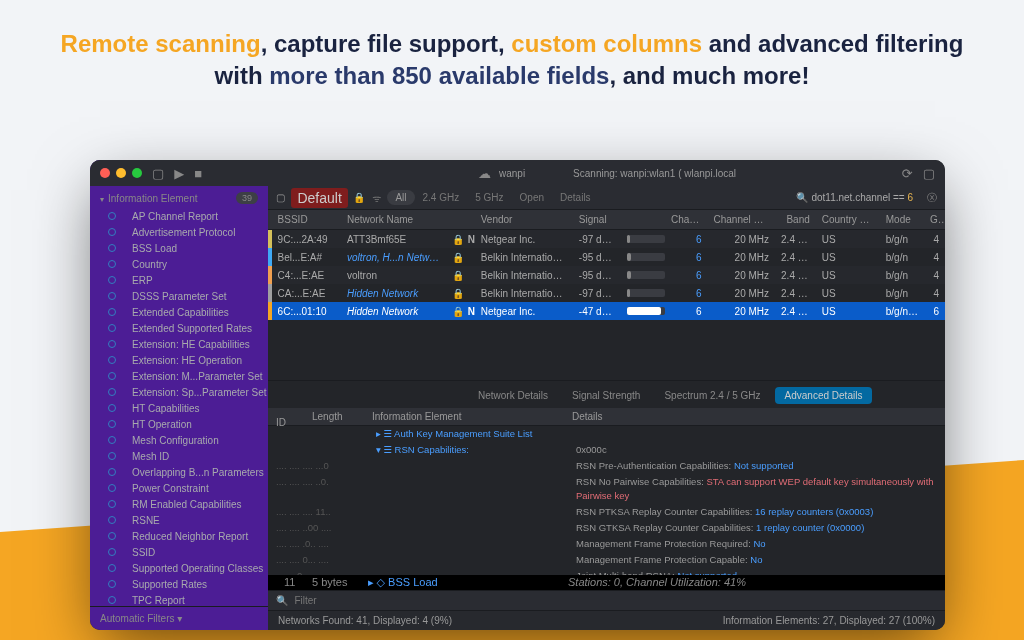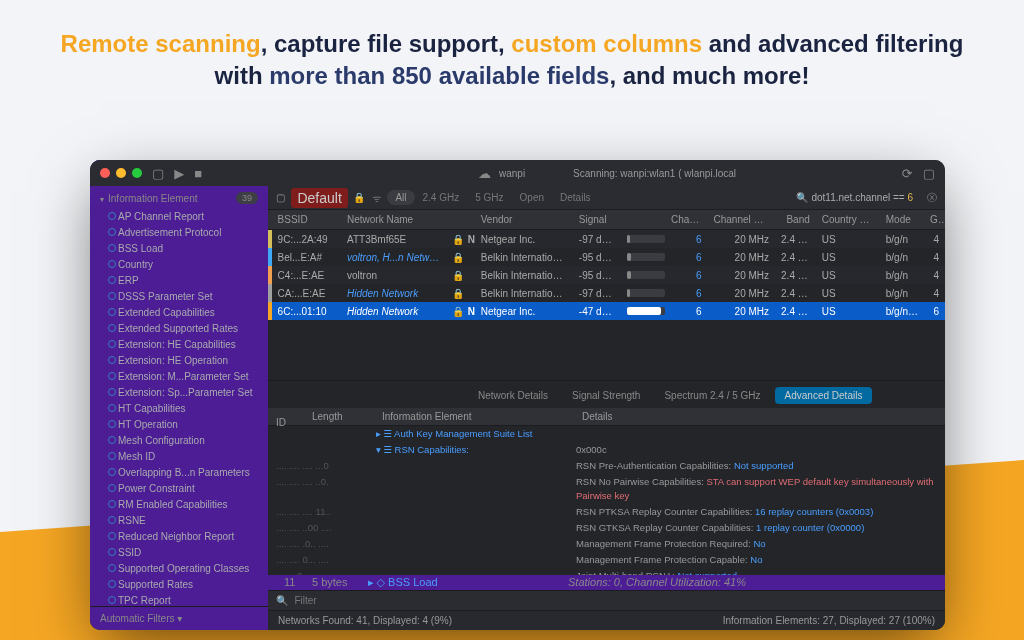--- a/index.html
+++ b/index.html
@@ -14,21 +14,21 @@
 .tdot { width: 10px; height: 10px; border-radius: 50%; }
 .tred { background: #ff5f56; } .tyellow { background: #ffbd2e; } .tgreen { background: #27c93f; }
 .tb-icon { color: #888; font-size: 13px; margin-left: 4px; }
 .tb-center { flex: 1; display: flex; justify-content: center; align-items: center; gap: 8px; margin-left: 110px; }
 .tb-host { color: #999; font-size: 10px; }
 .sidebar { width: 178px; height: 100%; background: #4c1d95; padding-top: 26px; display: flex; flex-direction: column; }
 .sb-hdr { display: flex; justify-content: space-between; align-items: center; padding: 6px 10px 4px; color: #888; font-size: 10px; }
 .sb-hdr .chev { font-size: 8px; margin-right: 4px; }
 .sb-badge { background: #3d3f45; border-radius: 8px; padding: 1px 6px; font-size: 9px; }
 .sb-list { flex: 1; overflow: hidden; }
-.sb-item { display: flex; align-items: center; gap: 2px; padding: 2.5px 8px 2.5px 18px; font-size: 10px; color: #a8aaad; white-space: nowrap; }
+.sb-item { display: flex; align-items: center; gap: 16px; padding: 2.5px 8px 2.5px 18px; font-size: 10px; color: #a8aaad; white-space: nowrap; }
 .sb-item .bullet { width: 8px; height: 8px; border-radius: 50%; border: 1px solid #327fbf; flex-shrink: 0; }
 .sb-footer { padding: 6px 10px; font-size: 10px; color: #888; border-top: 1px solid #1a1c20; }
 .main { flex: 1; display: flex; flex-direction: column; padding-top: 26px; height: 100%; overflow: hidden; }
 .toolbar { height: 24px; background: #2a2c32; display: flex; align-items: center; padding: 0 8px; gap: 6px; font-size: 10px; color: #999; border-bottom: 1px solid #1a1c20; }
 .tb-seg { padding: 2px 6px; background: #7f1d1d; border-radius: 3px; font-size: 14px; color: #ccc; }
 .tb-pill { padding: 2px 8px; border-radius: 10px; font-size: 10px; }
 .pill-all { background: #3a3c42; }
 .tb-sep { flex: 1; }
 .tb-search { color: #aaa; font-size: 10px; }
 .tb-search-hl { color: #e6b450; }
@@ -46,21 +46,21 @@
 .trow.sel .link-blue { color: #fff; }
 .ch-blue { color: #4a9eff; text-align: right; }
 .sigbar { display: inline-block; width: 38px; height: 8px; background: #3a3c42; border-radius: 2px; position: relative; }
 .sigbar span { position: absolute; left: 0; top: 0; bottom: 0; background: #888; border-radius: 2px; }
 .trow.sel .sigbar span { background: #fff; }
 .mid-gap { height: 60px; background: #232529; }
 .detail-tabs { display: flex; gap: 4px; padding: 6px 0 4px 200px; font-size: 10px; background: #232529; border-top: 1px solid #1a1c20; }
 .dtab { padding: 3px 10px; color: #888; border-radius: 4px; }
 .dtab.active { background: #0369a1; color: #ccc; }
 .detail-hdr { display: flex; background: #2f3137; height: 18px; align-items: center; font-size: 10px; color: #999; padding-left: 8px; border-bottom: 1px solid #1a1c20; }
-.dh-id { width: 36px; margin-top: 12px; } .dh-len { width: 70px; } .dh-ie { width: 200px; } .dh-det { flex: 1; }
+.dh-id { width: 36px; margin-top: 12px; } .dh-len { width: 60px; } .dh-ie { width: 200px; } .dh-det { flex: 1; }
 .detail-body { flex: 1; overflow: hidden; font-family: Menlo, monospace; font-size: 9.5px; line-height: 14px; background: #232529; }
 .drow { display: flex; padding: 1px 8px; color: #888; }
 .dr-dots { width: 100px; color: #555; }
 .dr-tree { width: 200px; color: #4a9eff; }
 .dr-det { flex: 1; color: #999; }
 .dr-det .kw-blue { color: #4a9eff; text-align: center; }
 .dr-det .kw-pink { color: #e06c75; }
 .filter-bar { height: 20px; background: #2a2c32; display: flex; align-items: center; padding: 0 8px; font-size: 10px; color: #777; gap: 6px; border-top: 1px solid #1a1c20; }
 .status-bar { height: 20px; background: #27292e; display: flex; align-items: center; justify-content: space-between; padding: 0 10px; font-size: 10px; color: #999; border-top: 1px solid #1a1c20; }
 </style>
@@ -366,21 +366,21 @@
           <div class="dr-dots">.... .... 0... ....</div>
           <div class="dr-tree"></div>
           <div class="dr-det">Management Frame Protection Capable: <span class="kw-blue">No</span></div>
         </div>
         <div class="drow">
           <div class="dr-dots">.... ...0 .... ....</div>
           <div class="dr-tree"></div>
           <div class="dr-det">Joint Multi-band RSNA: <span class="kw-blue">Not supported</span></div>
         </div>
       </div>
-    <div class="drow" style="background:#4c1d95">
+    <div class="drow" style="background:#000000">
       <div style="width:36px;padding-left:8px">11</div>
       <div style="width:56px">5 bytes</div>
       <div style="width:200px;color:#4a9eff">▸ ◇ BSS Load</div>
       <div style="flex:1;font-style:italic;color:#888">Stations: 0, Channel Utilization: 41%</div>
     </div>
     <div class="filter-bar">
       <span>🔍</span>
       <span>Filter</span>
     </div>
     <div class="status-bar">

